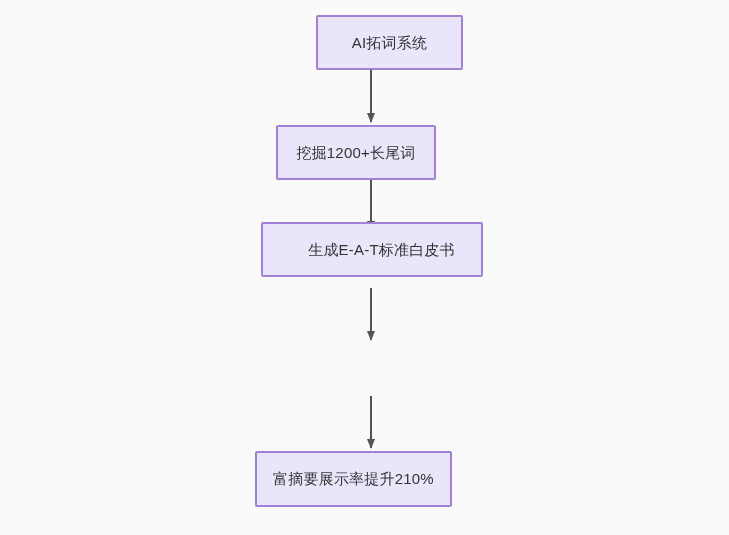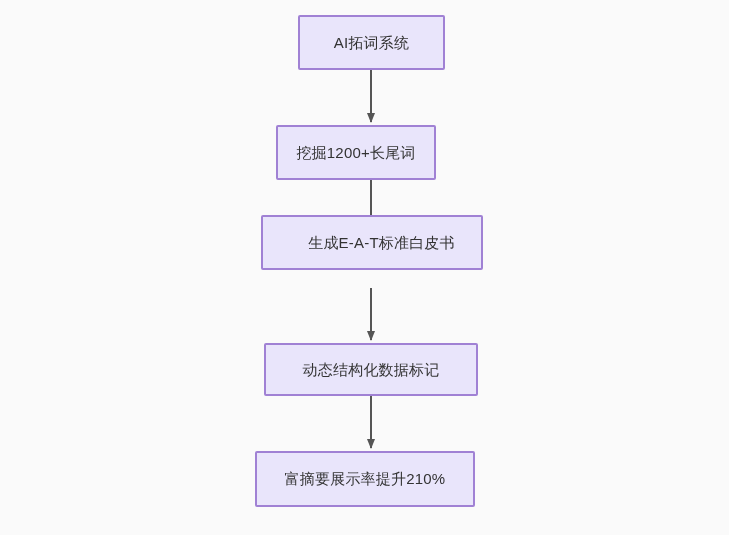--- a/index.html
+++ b/index.html
@@ -40,25 +40,25 @@
   }
   .node-label {
     font-size: 15px;
     line-height: 1.2;
     color: #333333;
     text-align: center;
     letter-spacing: 0.2px;
     white-space: nowrap;
     user-select: none;
   }
-  .node-1 { left: 298px; top: 15px;  width: 147px; height: 55px; }
+  .node-1 { left: 316px; top: 15px;  width: 147px; height: 55px; }
   .node-2 { left: 276px; top: 125px; width: 160px; height: 55px; }
-  .node-3 { left: 261px; top: 215px; width: 222px; height: 55px; padding-left: 19px; }
+  .node-3 { left: 261px; top: 222px; width: 222px; height: 55px; padding-left: 19px; }
   .node-4 { left: 264px; top: 343px; width: 214px; height: 53px; }
-  .node-5 { left: 255px; top: 451px; width: 220px; height: 56px; }
+  .node-5 { left: 255px; top: 451px; width: 197px; height: 56px; }
 </style>
 </head>
 <body>
 
 <div id="flow-canvas">
 
   <svg class="edge-layer" width="729" height="535" viewBox="0 0 729 535" xmlns="http://www.w3.org/2000/svg" aria-hidden="true">
     <defs>
       <marker id="arrowhead" markerWidth="10" markerHeight="8" refX="9" refY="4" orient="auto" markerUnits="userSpaceOnUse">
         <path d="M 0 0 L 10 4 L 0 8 z" fill="#555555"></path>
@@ -84,21 +84,18 @@
   </div>
 
   <div class="node node-2">
     <span class="node-label">挖掘1200+长尾词</span>
   </div>
 
   <div class="node node-3">
     <span class="node-label">生成E-A-T标准白皮书</span>
   </div>
 
-  <div class="node node-4">
-    <span class="node-label">动态结构化数据标记</span>
-  </div>
 
   <div class="node node-5">
     <span class="node-label">富摘要展示率提升210%</span>
   </div>
 
 </div>
 
 </body></html>

